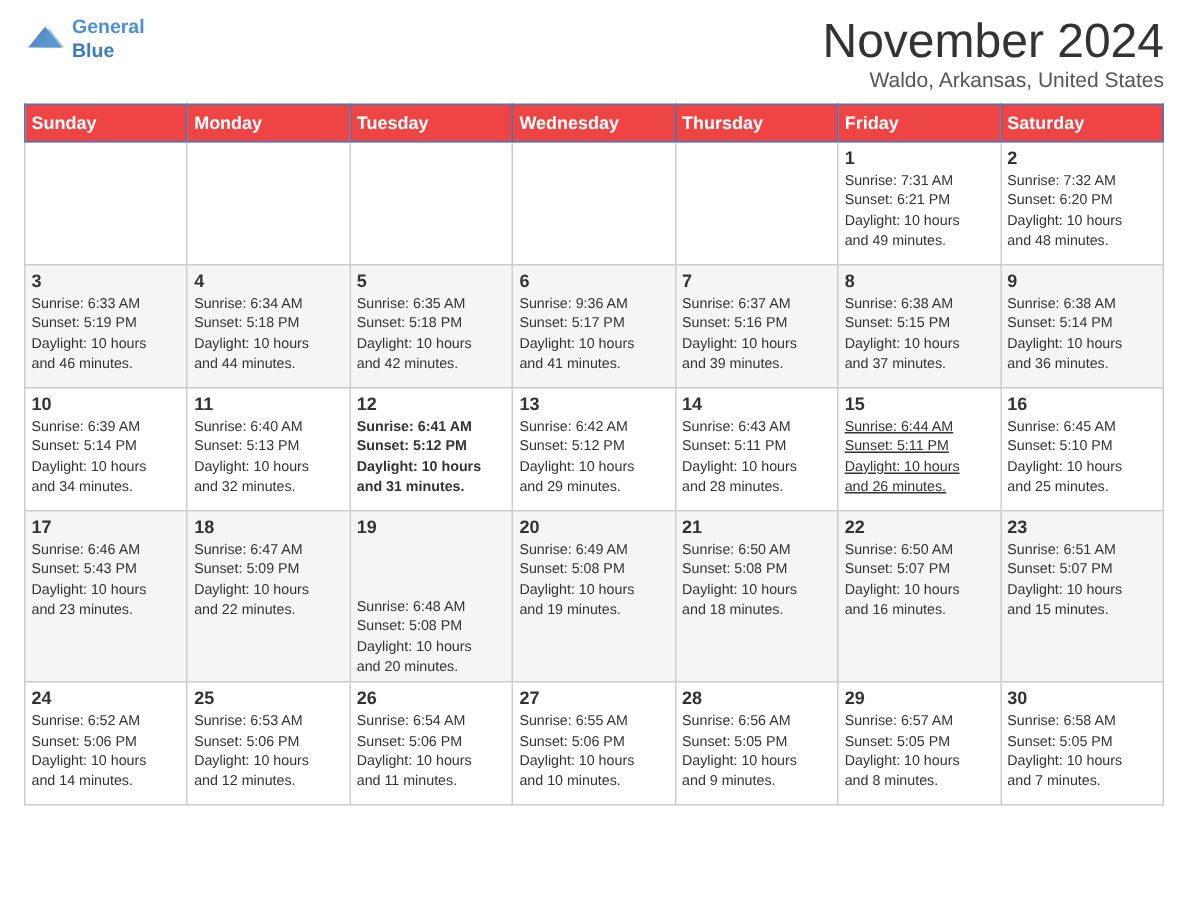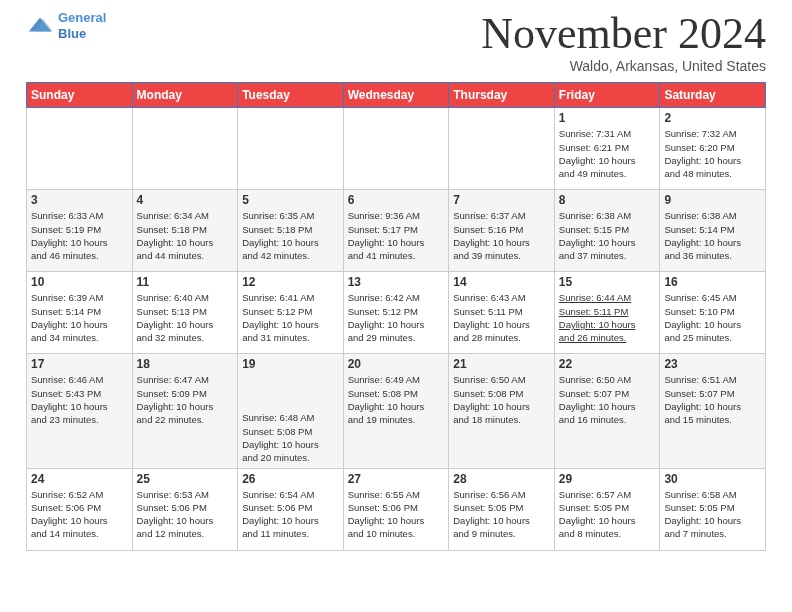--- a/index.html
+++ b/index.html
@@ -7,21 +7,21 @@
       font-family: Arial, sans-serif;
       background: #fff;
       width: 792px;
       height: 612px;
       overflow: hidden;
     }
     .page {
       width: 792px;
       height: 460px;
       background: #fff;
-      padding: 10px 26px;
+      padding: 10px 16px;
     }
     .header {
       display: flex;
       justify-content: space-between;
       align-items: flex-start;
       margin-bottom: 8px;
     }
     .logo {
       display: flex;
       align-items: center;
@@ -37,25 +37,24 @@
       color: #4a90d9;
     }
     .logo-icon {
       width: 28px;
       height: 28px;
     }
     .title-block {
       text-align: right;
     }
     .month-title {
-      font-size: 44px;
+      font-size: 32px;
       font-weight: 300;
       color: #333;
       line-height: 1.1;
-      font-family: Liberation Serif, serif;
     }
     .location {
       font-size: 14px;
       color: #555;
     }
     .calendar {
       width: 100%;
       border-collapse: collapse;
       border: 1px solid #ccc;
     }
@@ -212,21 +211,21 @@
           </td>
           <td>
             <span class="day-num">11</span>
             <div class="day-info" style="white-space: pre-line;">Sunrise: 6:40 AM
 Sunset: 5:13 PM
 Daylight: 10 hours
 and 32 minutes.</div>
           </td>
           <td>
             <span class="day-num">12</span>
-            <div class="day-info" style="white-space: pre-line;">Sunrise: 6:41 AM
+            <div class="day-info" style="white-space: pre-line; font-weight: bold;">Sunrise: 6:41 AM
 Sunset: 5:12 PM
 Daylight: 10 hours
 and 31 minutes.</div>
           </td>
           <td>
             <span class="day-num">13</span>
             <div class="day-info" style="white-space: pre-line;">Sunrise: 6:42 AM
 Sunset: 5:12 PM
 Daylight: 10 hours
 and 29 minutes.</div>

